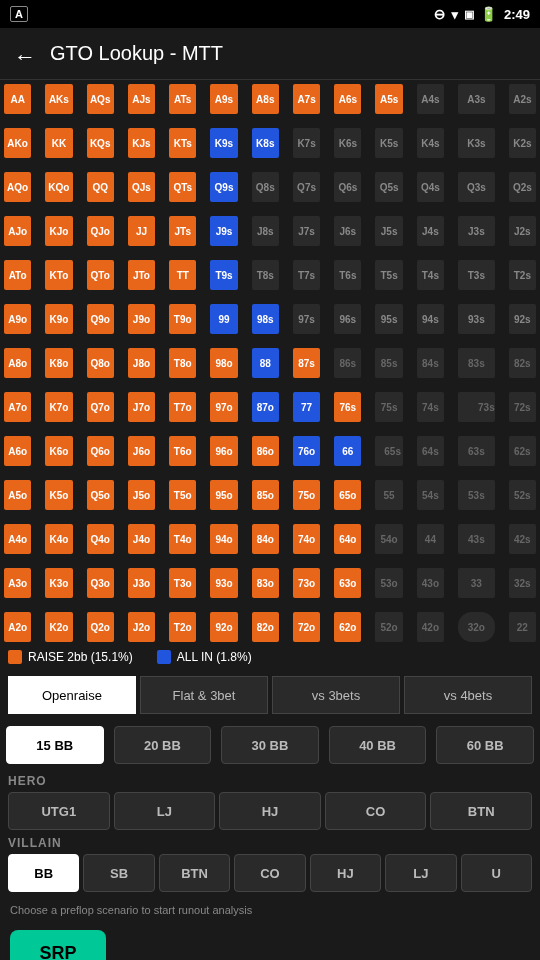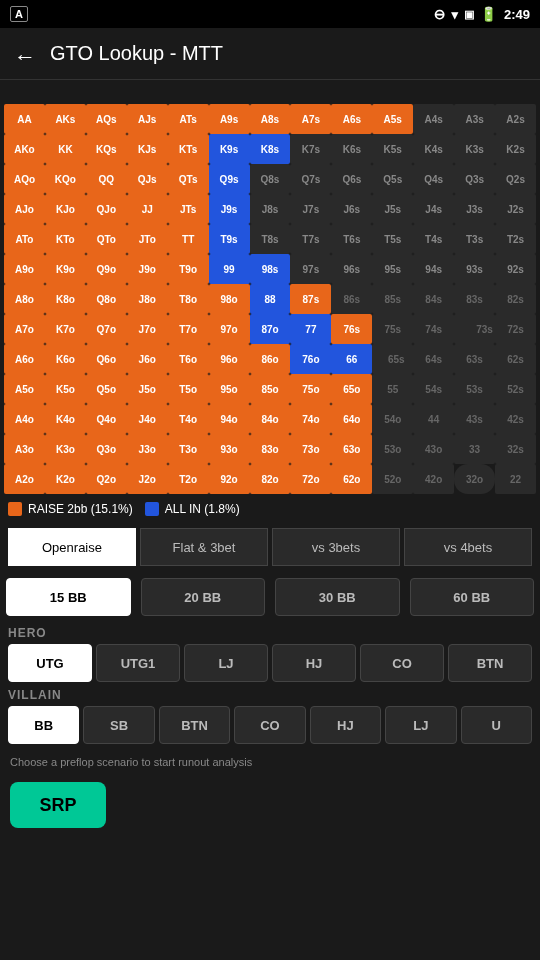--- a/index.html
+++ b/index.html
@@ -44,42 +44,41 @@
 
     
     .grid-container {
       width: 100%;
       padding: 4px 4px 2px 4px;
       background: #1a1a1a;
     }
     .grid {
       display: grid;
       grid-template-columns: repeat(13, 1fr);
-      gap: 0;
-      margin-top: 20px;
+      gap: 14px;
     }
     .cell {
       height: 30px;
       display: flex;
       align-items: center;
       justify-content: center;
       font-size: 10px;
       font-weight: 600;
       border-radius: 2px;
       color: #fff;
     }
     .cell.orange { background: #e8661a; }
     .cell.blue { background: #2255dd; }
     .cell.dark { background: #2a2a2a; color: #888; }
 
     
     .legend {
       display: flex;
       align-items: center;
-      gap: 12px;
+      gap: 24px;
       padding: 6px 8px;
       font-size: 12px;
     }
     .legend-item { display: flex; align-items: center; gap: 6px; }
     .legend-dot { width: 14px; height: 14px; border-radius: 2px; }
     .legend-dot.orange { background: #e8661a; }
     .legend-dot.blue { background: #2255dd; }
 
     
     .action-tabs {
@@ -408,27 +407,27 @@
   <div class="action-tab active">Openraise</div>
   <div class="action-tab">Flat &amp; 3bet</div>
   <div class="action-tab">vs 3bets</div>
   <div class="action-tab">vs 4bets</div>
 </div>
 
 <div class="bb-row">
   <div class="bb-btn active">15 BB</div>
   <div class="bb-btn">20 BB</div>
   <div class="bb-btn">30 BB</div>
+  <div class="bb-btn">40 BB</div>
   <div class="bb-btn">60 BB</div>
 </div>
 
 <div class="position-section">
   <div class="section-label">HERO</div>
   <div class="pos-row">
-    <div class="pos-btn active">UTG</div>
     <div class="pos-btn">UTG1</div>
     <div class="pos-btn">LJ</div>
     <div class="pos-btn">HJ</div>
     <div class="pos-btn">CO</div>
     <div class="pos-btn">BTN</div>
   </div>
 </div>
 
 <div class="position-section">
   <div class="section-label">VILLAIN</div>

